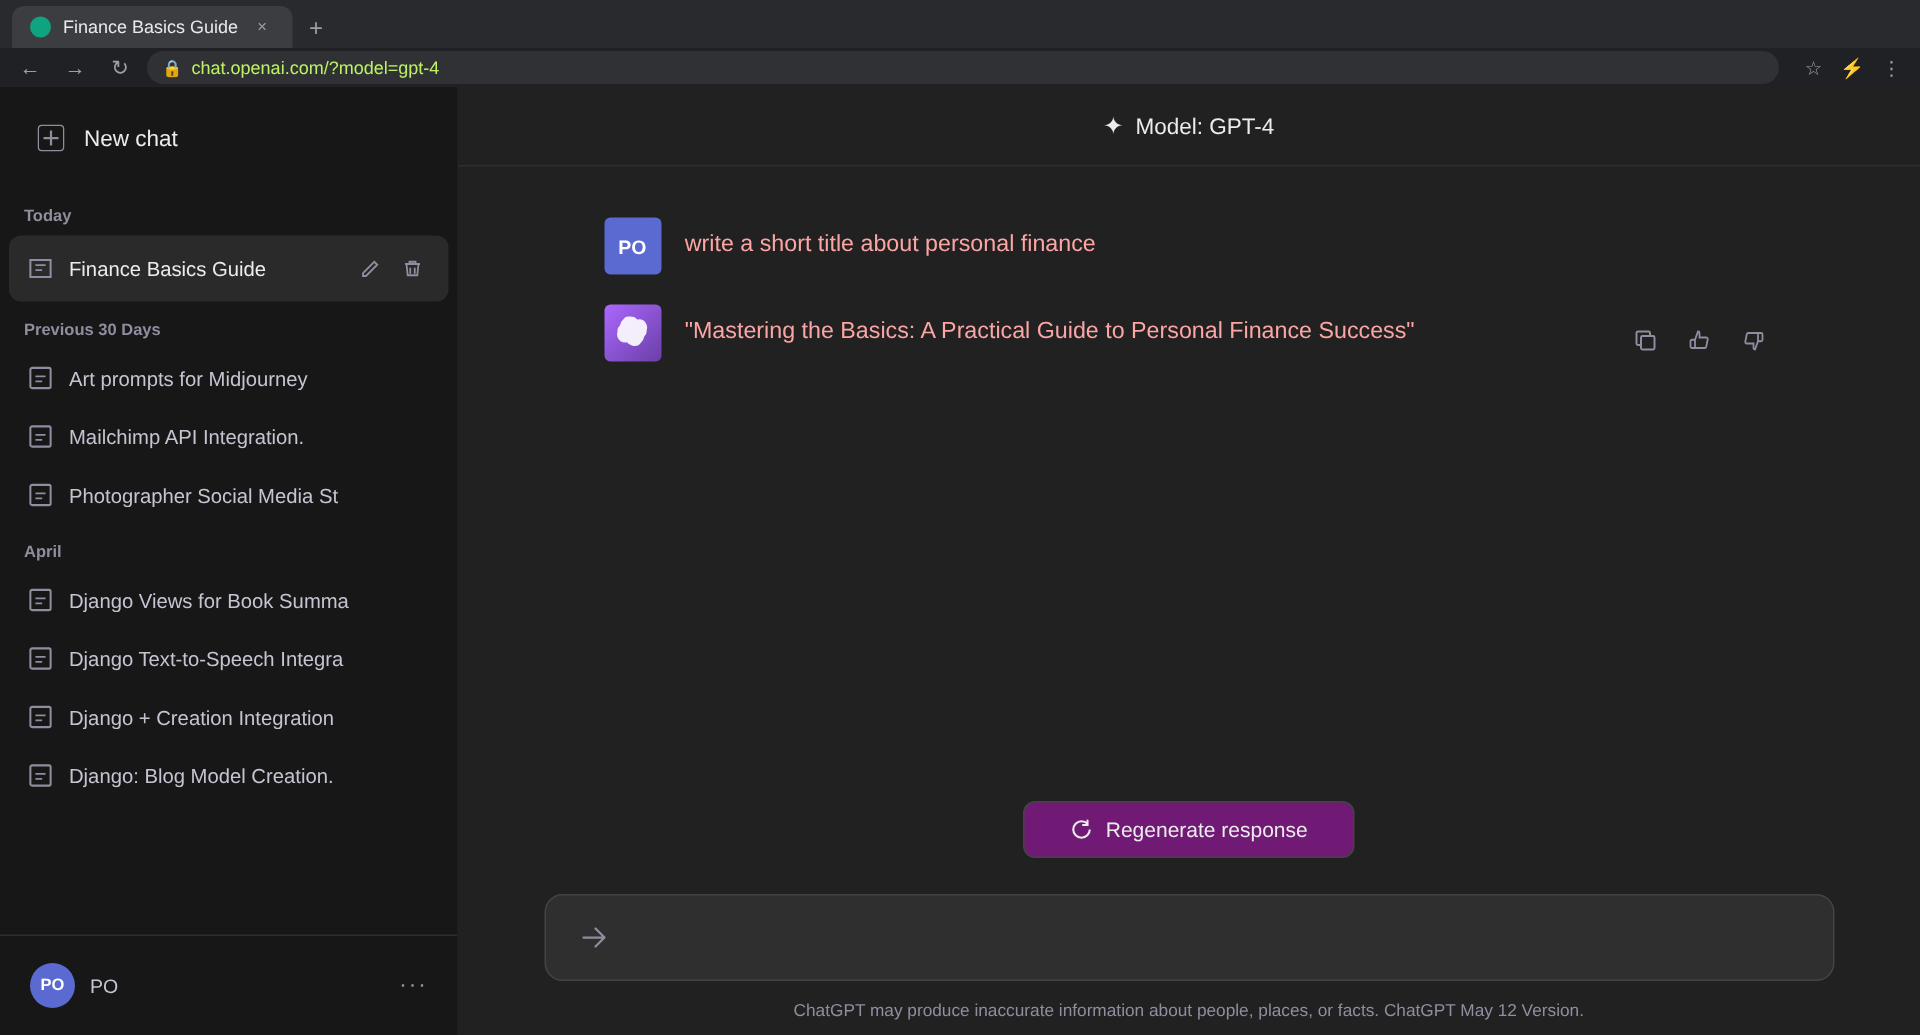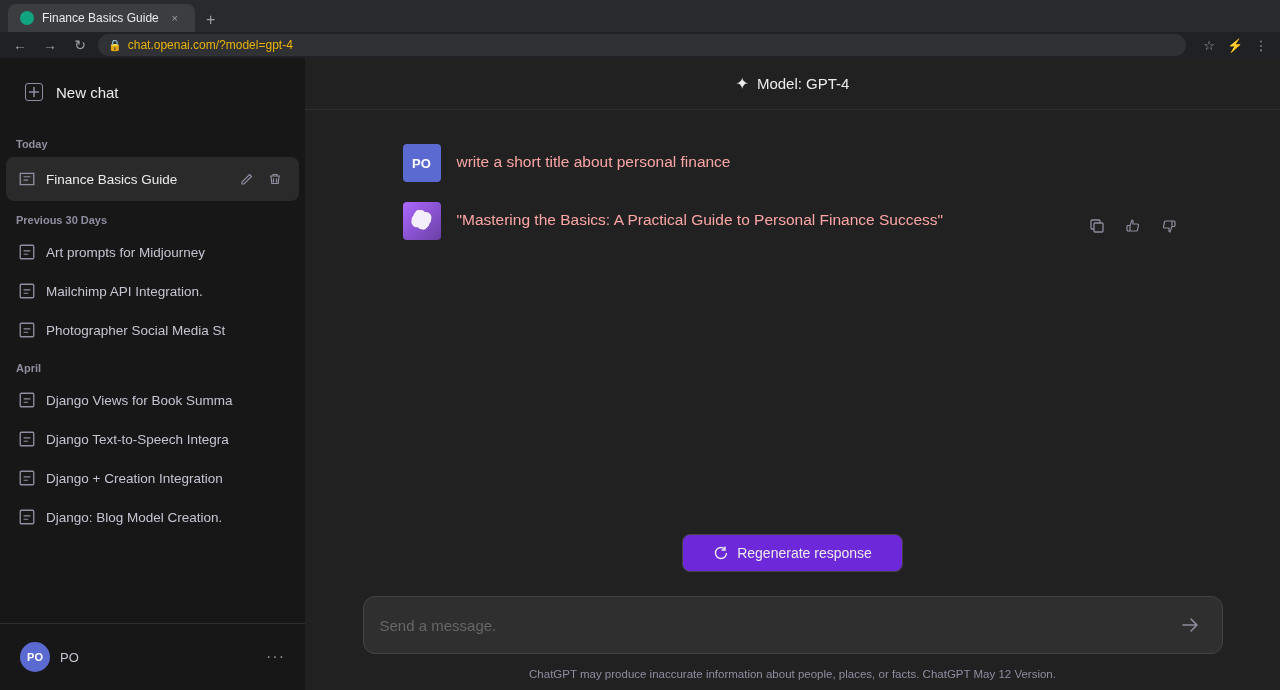--- a/index.html
+++ b/index.html
@@ -104,21 +104,21 @@
       height: 22px;
       background: #303134;
       border-radius: 11px;
       display: flex;
       align-items: center;
       padding: 0 10px;
       font-size: 12px;
       color: #e8eaed;
       gap: 6px;
     }
-    .address-text { color: #eab308; font-size: 12px; }
+    .address-text { color: #bef264; font-size: 12px; }
     .browser-actions {
       display: flex;
       align-items: center;
       gap: 4px;
       margin-left: 6px;
     }
     .browser-action-btn {
       width: 22px;
       height: 22px;
       display: flex;
@@ -348,21 +348,21 @@
       display: flex;
       justify-content: center;
       padding: 12px 0;
       flex-shrink: 0;
     }
     .regenerate-btn {
       display: flex;
       align-items: center;
       gap: 8px;
       padding: 10px 30px;
-      background: #6d28d9;
+      background: #701a75;
       border: 1px solid #444;
       border-radius: 8px;
       color: #ececec;
       font-size: 14px;
       cursor: pointer;
     }
 
     
     .input-area {
       flex-shrink: 0;
@@ -635,21 +635,20 @@
         <svg width="16" height="16" viewBox="0 0 16 16" fill="none">
           <path d="M13.5 8A5.5 5.5 0 1 1 8 2.5a5.5 5.5 0 0 1 4 1.7" stroke="#ececec" stroke-width="1.4"></path>
           <path d="M12 2v3h-3" stroke="#ececec" stroke-width="1.4" stroke-linecap="round"></path>
         </svg>
         <span>Regenerate response</span>
       </div>
     </div>
 
     <div class="input-area">
       <div class="input-box">
-        <input type="text" class="input-field" placeholder="Send a message." style="">
         <div class="send-btn">
           <svg width="18" height="18" viewBox="0 0 18 18" fill="none">
             <path d="M16 9H2M16 9L10 3M16 9L10 15" stroke="#8e8ea0" stroke-width="1.5" stroke-linecap="round"></path>
           </svg>
         </div>
       </div>
     </div>
 
     <div class="footer-text">ChatGPT may produce inaccurate information about people, places, or facts. ChatGPT May 12 Version.</div>
 

